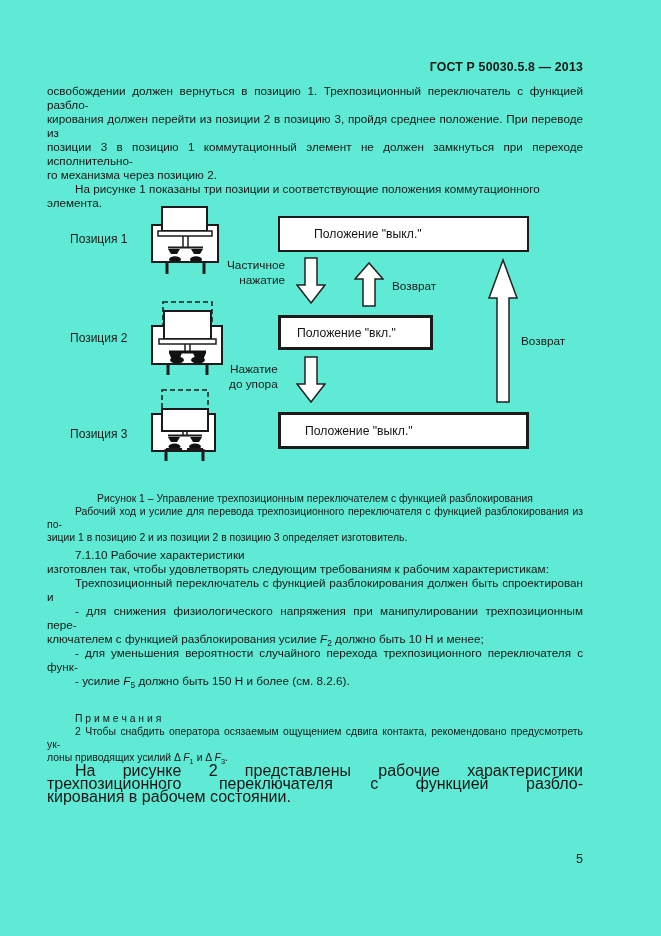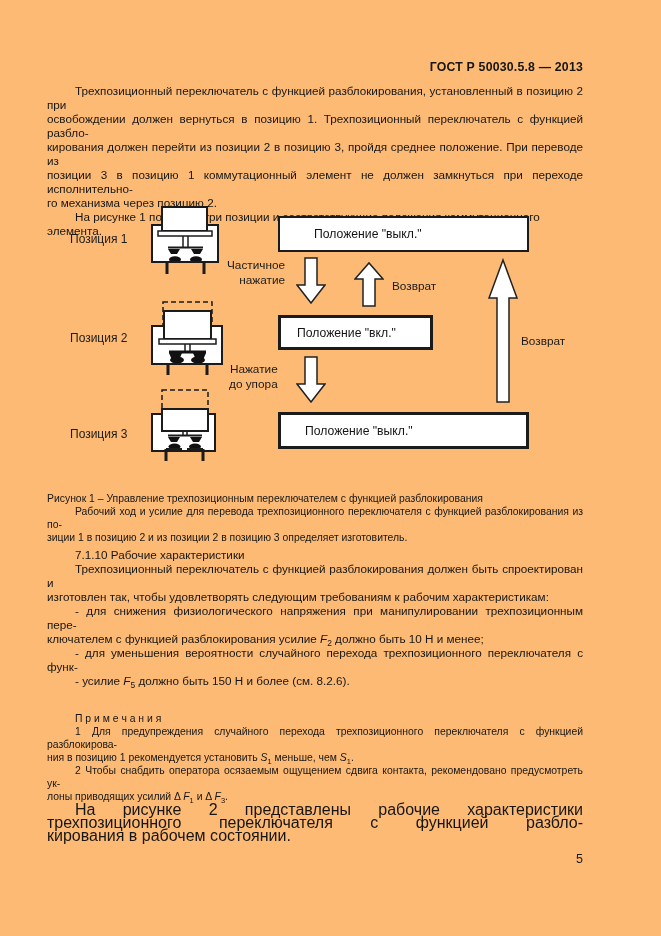--- a/index.html
+++ b/index.html
@@ -1,39 +1,39 @@
 <!DOCTYPE html>
 <html><head>
 <meta charset="utf-8">
 <style>
   html,body{margin:0;padding:0;}
   body{background:#888;}
   .page{
     position:relative;
     width:661px;height:936px;
-    background:#fdba74;
+    background:#5eead4;
     font-family:"Liberation Sans", sans-serif;
     color:#161616;
     overflow:hidden;
     margin:0 auto;
   }
   .hdr{
     position:absolute;top:60px;left:47px;width:536px;
     font-size:12.3px;font-weight:bold;text-align:right;
     letter-spacing:.2px;
   }
   .text-col{position:absolute;left:47px;width:536px;}
   #top-text{top:84px;}
   #bottom-text{top:492px;}
   .ln{white-space:normal;}
   .body{font-size:11.7px;line-height:14px;}
   .small{font-size:10.4px;line-height:13px;}
   .smallplus{font-size:16px;line-height:13px;}
   .jl{text-align:justify;text-align-last:justify;}
-  .ctr{}
+  .ctr{text-align:center;}
   .ind{text-indent:28px;}
   .para{margin:0;}
   .mt2{margin-top:4px;}
   .mt6{margin-top:24px;}
   sub{font-size:.72em;line-height:0;}
   i{font-style:italic;}
   
   #figure{position:absolute;top:196px;left:0;width:661px;height:294px;text-align:right;}
   .fig-abs{position:absolute;}
   .pos-label{font-size:12px;color:#1b1b1b;}
@@ -52,21 +52,20 @@
 </style>
 </head>
 <body>
 
 <div class="page">
 
   <div class="hdr">ГОСТ Р 50030.5.8 — 2013</div>
 
   <div id="top-text" class="text-col">
       <div class="para">
-        <div class="ln body jl ind">Трехпозиционный переключатель с функцией разблокирования, установленный в позицию 2 при</div>
         <div class="ln body jl">освобождении должен вернуться в позицию 1. Трехпозиционный переключатель с функцией  разбло-</div>
         <div class="ln body jl">кирования  должен перейти из позиции 2 в позицию 3, пройдя среднее положение. При переводе из</div>
         <div class="ln body jl">позиции 3 в позицию 1 коммутационный элемент не должен замкнуться при переходе исполнительно-</div>
         <div class="ln body">го механизма через позицию 2.</div>
       </div>
       <div class="para">
         <div class="ln body ind">На рисунке 1 показаны три позиции и соответствующие положения коммутационного элемента.</div>
       </div>
     </div>
 
@@ -182,41 +181,37 @@
         <div class="ln small ctr">Рисунок 1 – Управление трехпозиционным переключателем с функцией разблокирования</div>
       </div>
       <div class="para">
         <div class="ln small jl ind">Рабочий ход и усилие для перевода трехпозиционного переключателя с функцией разблокирования из по-</div>
         <div class="ln small">зиции 1 в позицию 2 и из позиции 2 в позицию 3 определяет изготовитель.</div>
       </div>
       <div class="para mt2">
         <div class="ln body ind">7.1.10 Рабочие характеристики</div>
       </div>
       <div class="para">
+        <div class="ln body">изготовлен так, чтобы удовлетворять следующим требованиям к рабочим характеристикам:</div>
         <div class="ln body jl ind">Трехпозиционный переключатель с функцией разблокирования должен быть спроектирован и</div>
-        <div class="ln body">изготовлен так, чтобы удовлетворять следующим требованиям к рабочим характеристикам:</div>
       </div>
       <div class="para">
         <div class="ln body jl ind">- для снижения физиологического напряжения при манипулировании трехпозиционным пере-</div>
         <div class="ln body">ключателем с функцией разблокирования усилие <i>F</i><sub>2</sub> должно быть 10 Н и менее;</div>
       </div>
       <div class="para">
         <div class="ln body jl ind">- для уменьшения вероятности случайного перехода трехпозиционного переключателя с функ-</div>
       </div>
       <div class="para">
         <div class="ln body ind">- усилие <i>F</i><sub>5</sub> должно быть 150 Н и более (см. 8.2.6).</div>
       </div>
       <div class="para mt6">
         <div class="ln small ind">П р и м е ч а н и я</div>
       </div>
       <div class="para">
-        <div class="ln small jl ind">1 Для предупреждения случайного перехода трехпозиционного переключателя с функцией разблокирова-</div>
-        <div class="ln small">ния в позицию 1 рекомендуется установить <i>S</i><sub>1</sub>  меньше, чем <i>S</i><sub>1</sub>.</div>
-      </div>
-      <div class="para">
         <div class="ln small jl ind">2 Чтобы снабдить оператора осязаемым ощущением сдвига контакта, рекомендовано предусмотреть ук-</div>
         <div class="ln small">лоны приводящих усилий Δ <i>F</i><sub>1</sub>  и Δ <i>F</i><sub>3</sub>.</div>
       </div>
       <div class="para">
         <div class="ln smallplus jl ind">На рисунке 2 представлены рабочие характеристики трехпозиционного переключателя с функцией разбло-</div>
         <div class="ln smallplus">кирования в рабочем состоянии.</div>
       </div>
     </div>
 
   <div class="pgnum">5</div>

